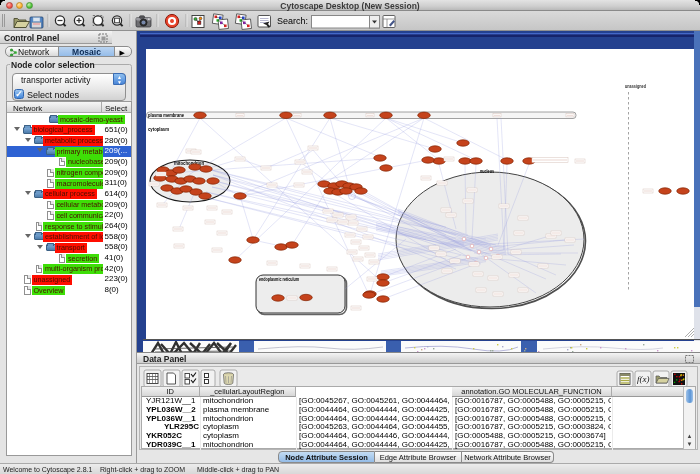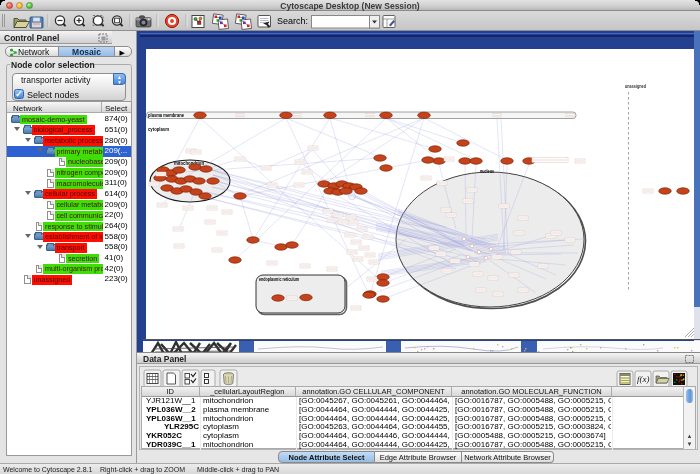--- a/index.html
+++ b/index.html
@@ -190,21 +190,21 @@
     <div class="abs grouplab" style="left:11px;top:29px;">Node color selection</div>
     <div class="abs" id="combo">transporter activity<div id="combobtn">▲<br>▼</div></div>
     <div class="abs" id="chk">✓</div>
     <div class="abs" id="chklab">Select nodes</div>
     <div class="abs" id="tree">
       <div id="treehead">
         <span style="position:absolute;left:6px;top:1.5px;">Network</span>
         <span style="position:absolute;left:98px;top:1.5px;">Select</span>
         <div style="position:absolute;left:94px;top:0;width:1px;height:11px;background:#aaa;"></div>
       </div>
-      <div class="trow" style="top:12.20px;">
+      <div class="trow" style="top:12.20px;margin-left:38px;">
         <div class="fold" style="left:4.0px;"></div>
         <div class="tlab" style="left:13.0px;max-width:83.0px;background:#3ede07;">mosaic-demo-yeast</div>
         <div class="tnum" style="color:#000;">874(0)</div>
       </div>
       <div class="trow" style="top:22.88px;">
         <div class="arr" style="left:6.5px;"></div>
         <div class="fold" style="left:15.5px;"></div>
         <div class="tlab" style="left:24.5px;max-width:71.5px;background:#ff0d00;">biological_process</div>
         <div class="tnum" style="color:#000;">651(0)</div>
       </div>
@@ -275,20 +275,25 @@
       </div>
       <div class="trow" style="top:161.72px;padding-left:12px;">
         <div class="file" style="left:28.5px;"></div>
         <div class="tlab" style="left:36.0px;max-width:60.0px;background:#3ede07;">multi-organism pro</div>
         <div class="tnum" style="color:#000;">42(0)</div>
       </div>
       <div class="trow" style="top:172.40px;">
         <div class="file" style="left:17.0px;"></div>
         <div class="tlab" style="left:24.5px;max-width:71.5px;background:#ff0d00;">unassigned</div>
         <div class="tnum" style="color:#000;">223(0)</div>
+      </div>
+      <div class="trow" style="top:183.08px;">
+        <div class="file" style="left:17.0px;"></div>
+        <div class="tlab" style="left:24.5px;max-width:71.5px;background:#3ede07;">Overview</div>
+        <div class="tnum" style="color:#000;">8(0)</div>
       </div>
     </div>
   </div>
 <div class="abs" id="desktop">
     <div style="position:absolute;left:3px;top:2px;width:554px;height:4px;background:linear-gradient(#4468c8 25%,#16246b 45%);"></div>
     <div style="position:absolute;left:9px;top:18px;width:548px;height:290px;background:#fff;overflow:hidden;"><svg width="548" height="290" viewBox="0 0 548 290">
         <rect x="0.5" y="63" width="429.5" height="6.5" rx="3" fill="#f5f5f5" stroke="#8a8a8a" stroke-width="0.8"></rect>
         <ellipse cx="44" cy="132" rx="40" ry="21" fill="#ededed" stroke="#1a1a1a" stroke-width="1.1"></ellipse>
         <ellipse cx="345.5" cy="192" rx="94" ry="67.5" fill="none" stroke="#222" stroke-width="1.6" opacity="0.8"></ellipse>
         <ellipse cx="344" cy="190.5" rx="94" ry="67.5" fill="#ececec" stroke="#444" stroke-width="1"></ellipse>
@@ -721,21 +726,20 @@
         <rect x="533.9" y="14.7" width="1.3" height="1.3" fill="#0a0"></rect>
         <rect x="538.5" y="14.0" width="1.3" height="1.3" fill="#d00"></rect>
         <rect x="541.0" y="16.2" width="1.3" height="1.3" fill="#d00"></rect>
         <rect x="541.1" y="12.6" width="1.3" height="1.3" fill="#f80"></rect>
         <rect x="542.7" y="7.5" width="1.3" height="1.3" fill="#f80"></rect>
         <rect x="538.7" y="9.2" width="1.3" height="1.3" fill="#d00"></rect>
       </svg>
       <div id="dtable">
         <div class="dhcell" style="left:0px;width:57.5px;">ID</div>
         <div class="dhcell" style="left:57.5px;width:96.5px;">_cellularLayoutRegion</div>
-        <div class="dhcell" style="left:154px;width:156px;">annotation.GO CELLULAR_COMPONENT</div>
         <div class="dhcell" style="left:310px;width:160px;">annotation.GO MOLECULAR_FUNCTION</div>
         <div class="dhcell" style="left:470px;width:74px;"></div>
         <div class="dcell" style="left:4px;top:10.2px;width:53px;font-weight:normal;">YJR121W__1</div>
         <div class="dcell" style="left:61px;top:10.2px;width:92px;">mitochondrion</div>
         <div class="dcell" style="left:157px;top:10.2px;width:152px;">[GO:0045267, GO:0045261, GO:0044464, G...</div>
         <div class="dcell" style="left:313px;top:10.2px;width:156px;">[GO:0016787, GO:0005488, GO:0005215, G...</div>
         <div class="dcell" style="left:4px;top:18.9px;width:53px;font-weight:bold;">YPL036W__2</div>
         <div class="dcell" style="left:61px;top:18.9px;width:92px;">plasma membrane</div>
         <div class="dcell" style="left:157px;top:18.9px;width:152px;">[GO:0044464, GO:0044444, GO:0044425, G...</div>
         <div class="dcell" style="left:313px;top:18.9px;width:156px;">[GO:0016787, GO:0005488, GO:0005215, G...</div>
@@ -759,20 +763,20 @@
         <div style="position:absolute;left:154px;top:9.5px;width:1px;height:53px;background:#ebebeb;"></div>
         <div style="position:absolute;left:310px;top:9.5px;width:1px;height:53px;background:#ebebeb;"></div>
         <div style="position:absolute;left:470px;top:9.5px;width:1px;height:53px;background:#ebebeb;"></div>
         <div style="position:absolute;right:0;top:0;width:12px;height:61.5px;background:#f2f2f2;border-left:1px solid #bbb;">
 <div style="position:absolute;left:2px;top:2px;width:7px;height:14px;border-radius:4px;background:linear-gradient(90deg,#9ec1e8,#5b95d6 60%,#9ec1e8);"></div>
 <div style="position:absolute;left:0px;bottom:8px;width:11px;height:8px;font-size:6px;text-align:center;color:#444;">▲</div>
 <div style="position:absolute;left:0px;bottom:0px;width:11px;height:8px;font-size:6px;text-align:center;color:#444;">▼</div>
 </div>
       </div>
     </div>
-    <div class="tabbtn" style="left:141px;top:99px;width:97px;border-radius:4px 0 0 4px;background:linear-gradient(#c3dcf3,#94bce7);font-weight:bold;">Node Attribute Select</div>
+    <div class="tabbtn" style="left:141px;top:99px;width:97px;border-radius:4px 0 0 4px;background:linear-gradient(#c3dcf3,#94bce7);font-weight:bold;">Node Attribute Session</div>
     <div class="tabbtn" style="left:238px;top:99px;width:87px;border-left:none;">Edge Attribute Browser</div>
     <div class="tabbtn" style="left:325px;top:99px;width:92px;border-left:none;border-radius:0 4px 4px 0;">Network Attribute Browser</div>
   </div>
 <div class="abs" id="statusbar">
 <span style="left:3px;">Welcome to Cytoscape 2.8.1</span>
 <span style="left:100px;">Right-click + drag to ZOOM</span>
 <span style="left:197px;">Middle-click + drag to PAN</span>
 </div>
 </body></html>

